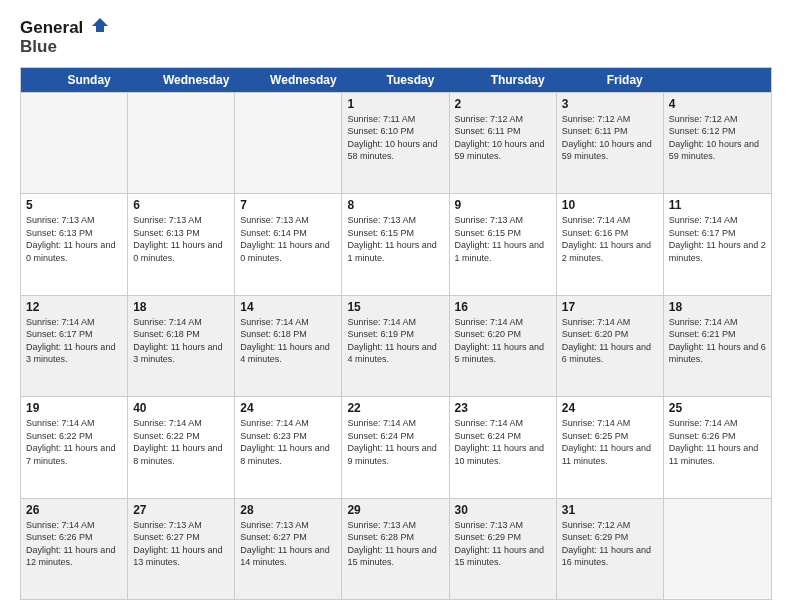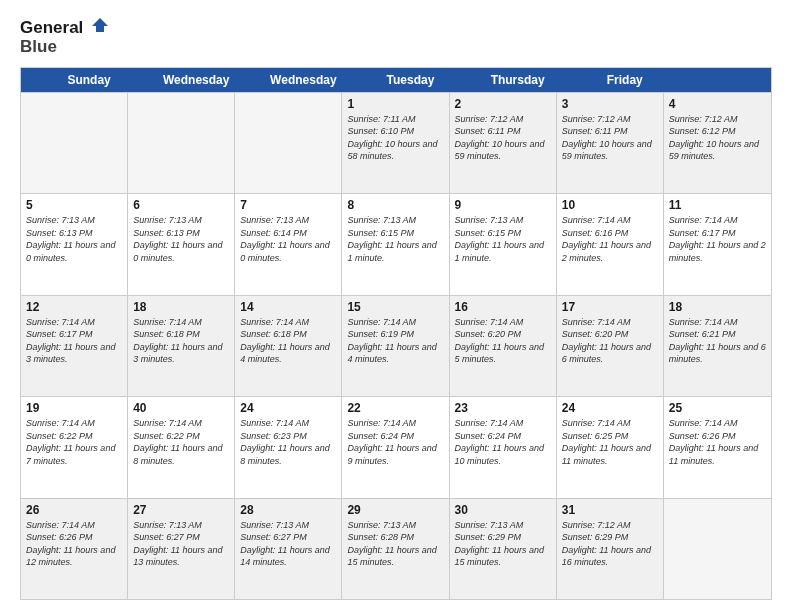--- a/index.html
+++ b/index.html
@@ -94,21 +94,20 @@
       font-size: 12px;
       font-weight: bold;
       color: #1a1a1a;
       display: block;
       margin-bottom: 2px;
     }
     .cell-text {
       font-size: 9px;
       color: #333;
       line-height: 1.4;
-      font-style: italic;
     }
   </style>
 </head>
 <body>
 
 <div class="page">
   <div class="header">
     <div class="logo">
   <div style="display:flex;flex-direction:column;line-height:1.1;">
     <div style="display:flex;align-items:flex-end;gap:3px;">

